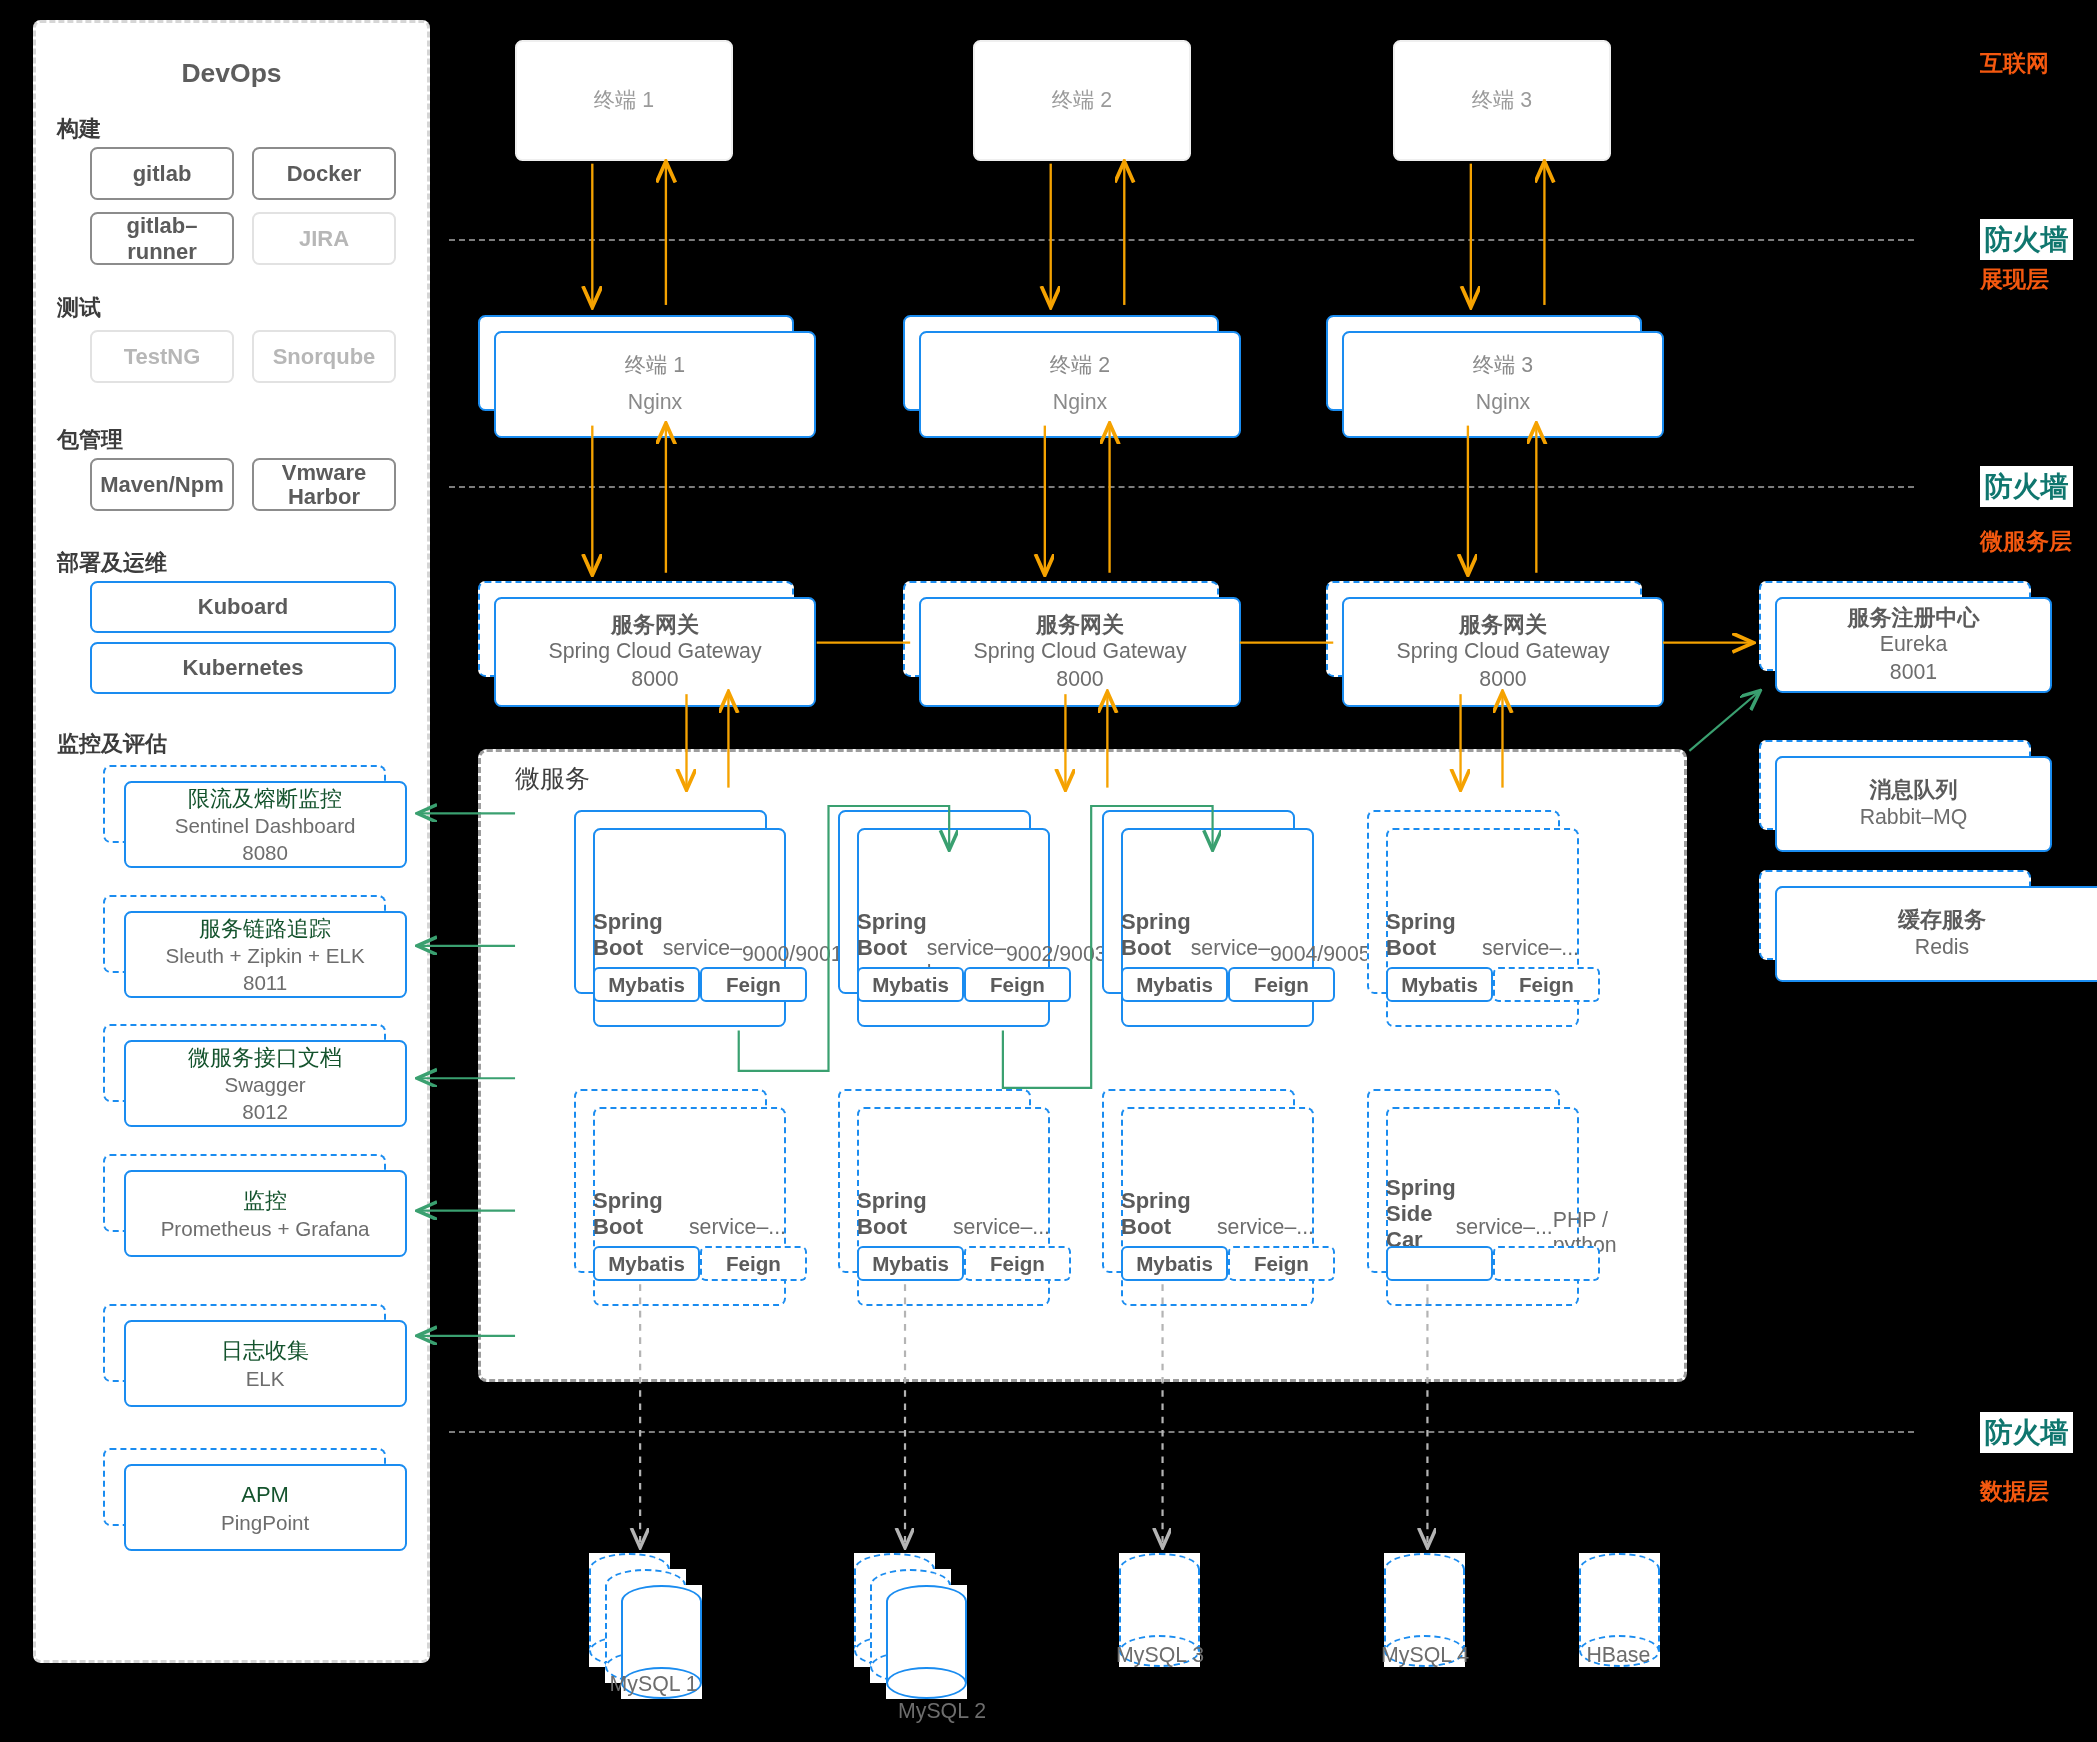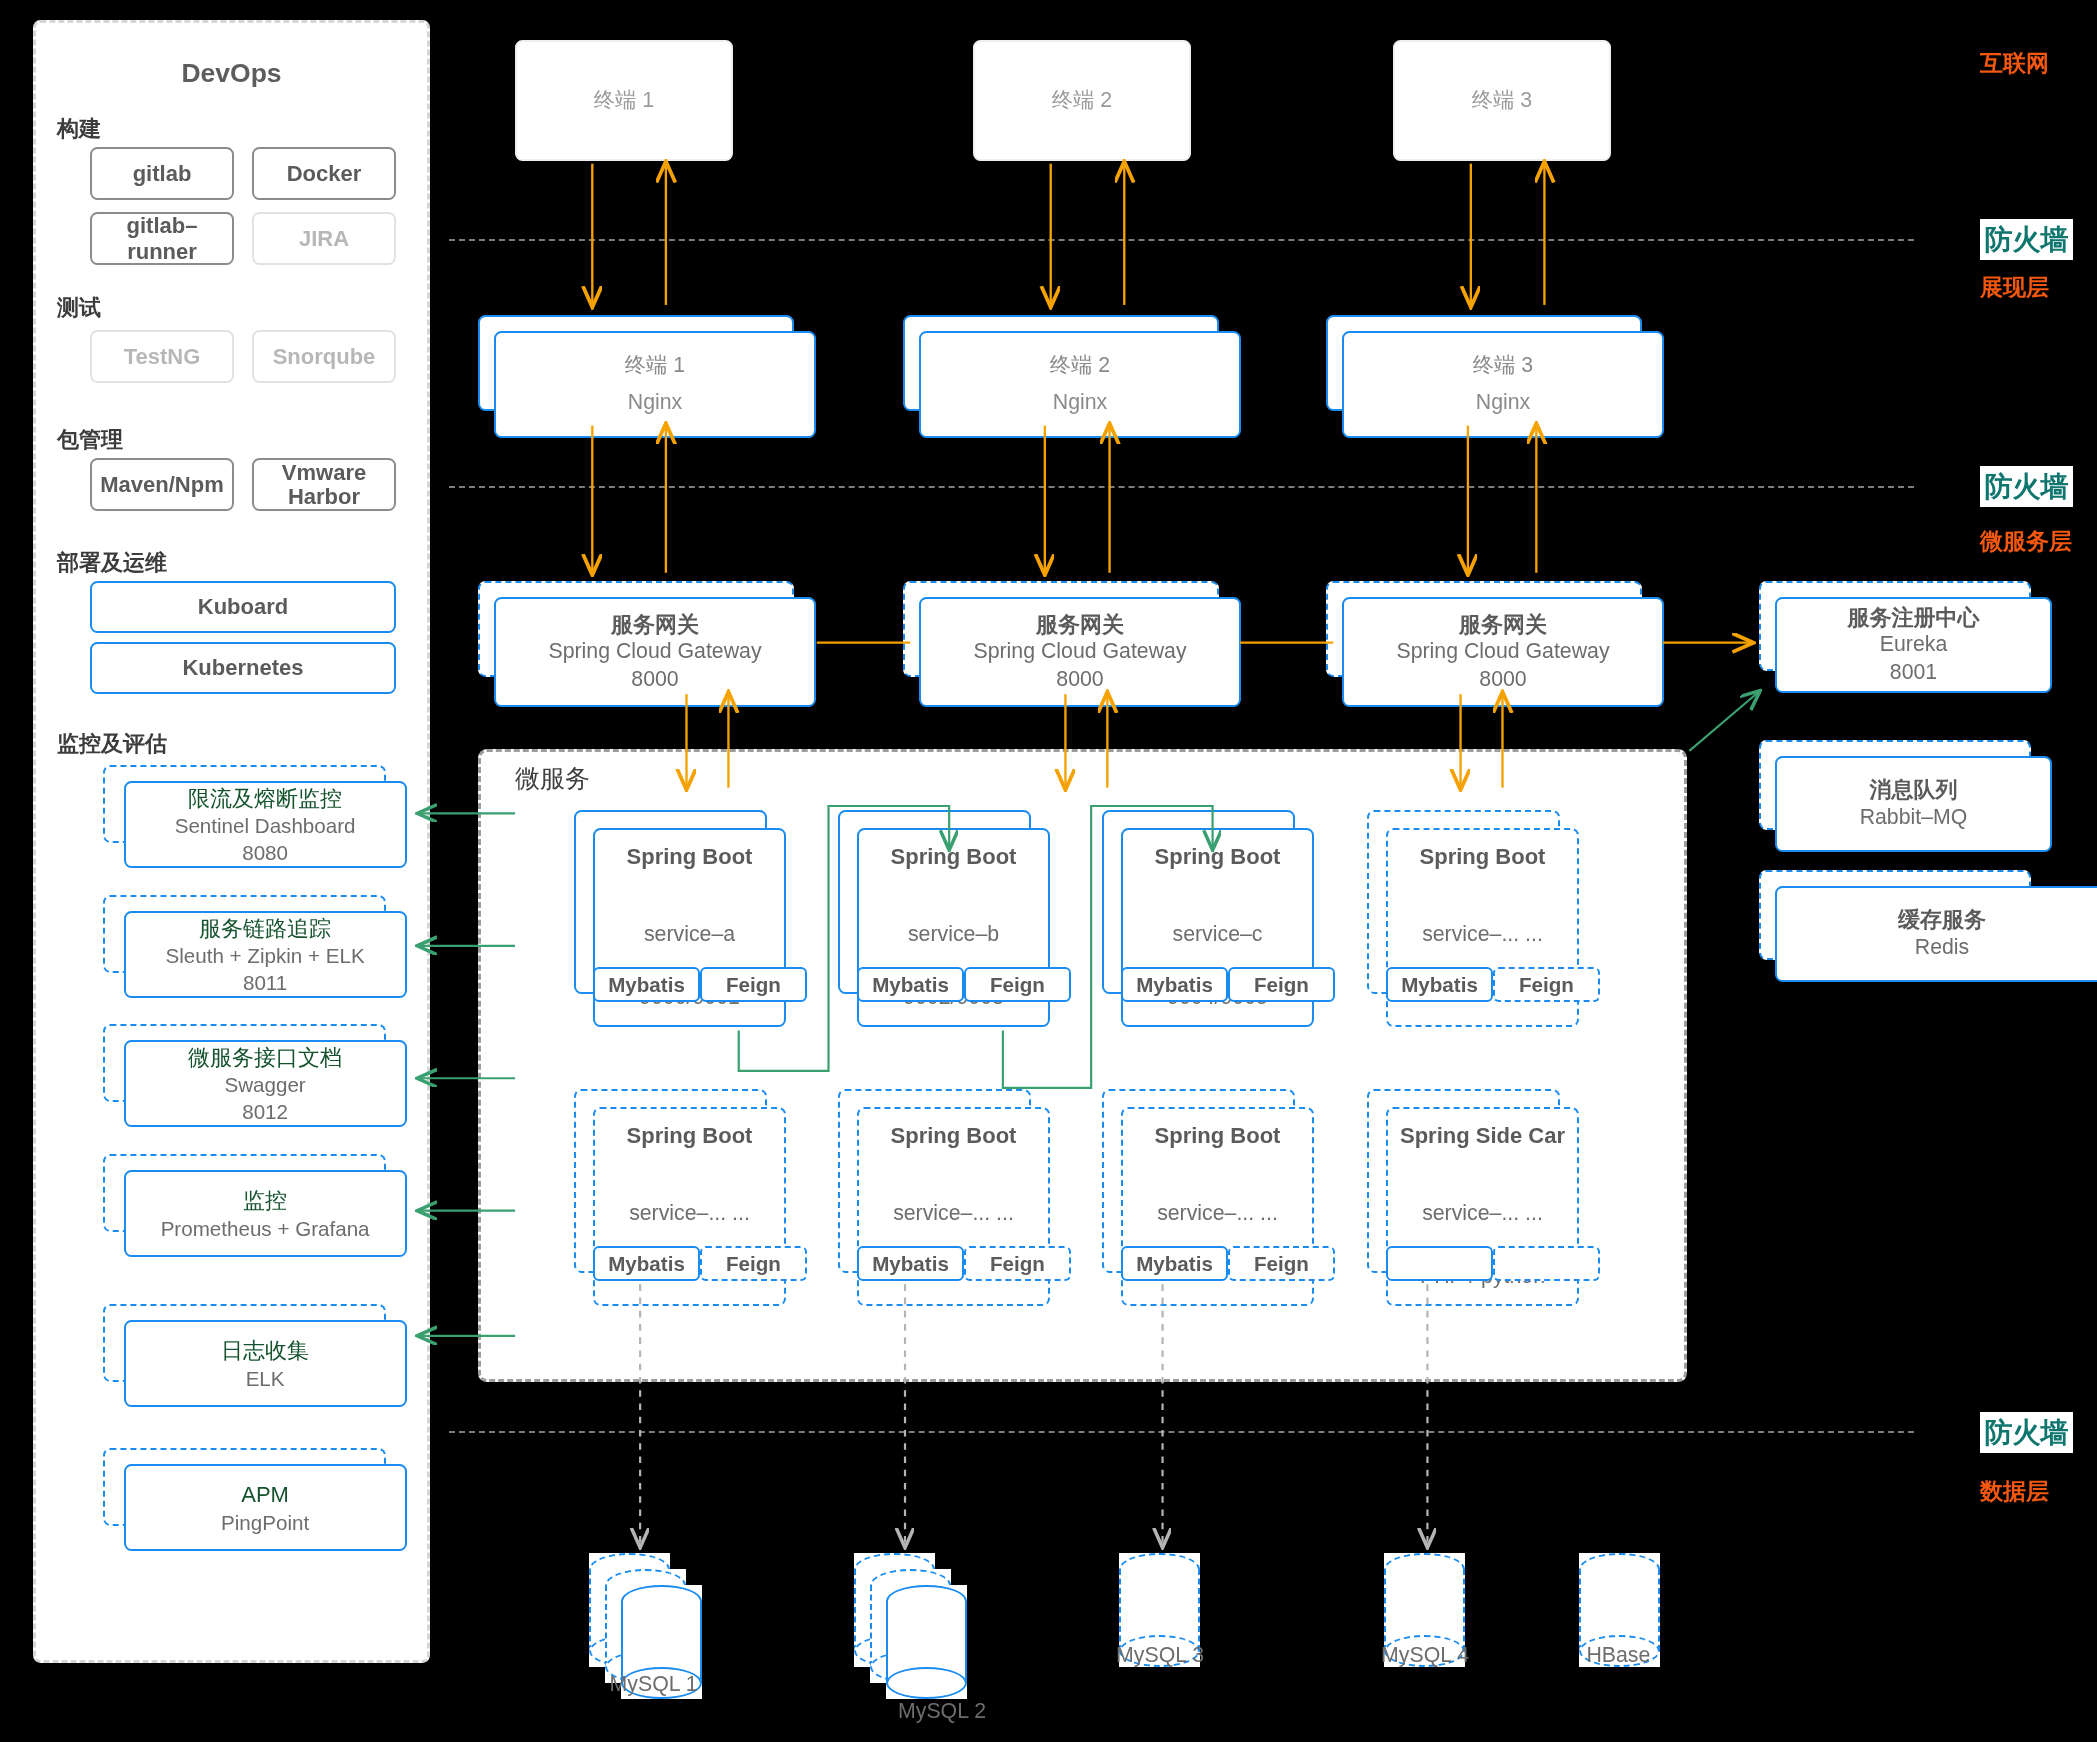--- a/index.html
+++ b/index.html
@@ -54,21 +54,21 @@
 
   
   #mspanel{position:absolute;left:478px;top:749px;width:1209px;height:633px;background:#fff;
            border:3.7px dashed #9d9d9d;border-radius:8.8px;box-sizing:border-box;}
   #ms-title{position:absolute;left:515px;top:762px;font-size:25px;color:#3f3f3f;}
 
   .svc{position:absolute;}
   .svc .sh{position:absolute;left:0;top:0;width:193px;height:184px;box-sizing:border-box;border-radius:7.4px;background:#fff;}
   .svc .bd{position:absolute;left:19px;top:17.7px;width:193px;height:199px;box-sizing:border-box;border-radius:7.4px;background:#fff;}
   .svc .nm{position:absolute;left:19px;top:17.7px;width:193px;height:199px;
-           display:flex;flex-direction:column;align-items:center;box-sizing:border-box;padding-top:16px;}
+           display:flex;flex-direction:row;align-items:center;box-sizing:border-box;padding-top:16px;}
   .svc .ln1{font-size:22px;font-weight:bold;color:#5b5b5b;}
   .svc .ln2{font-size:21.3px;color:#6d6d6d;margin-top:52px;}
   .svc .ln3{font-size:21.3px;color:#6d6d6d;margin-top:38px;}
   .svc .ft{position:absolute;left:19px;top:157px;width:214px;height:35px;display:flex;}
   .svc .ft > div{flex:1;box-sizing:border-box;border-radius:5.9px;background:#fff;
       display:flex;align-items:center;justify-content:center;font-size:20.6px;font-weight:bold;color:#5b5b5b;}
 
   
   .db{position:absolute;}
   .cyl{position:absolute;width:81px;height:114px;box-sizing:border-box;background:#fff;}
@@ -161,21 +161,21 @@
     <div class="mon-back"></div>
     <div class="mon-front">
       <div class="mon-t">APM</div>
       <div class="mon-s">PingPoint</div>
     </div>
   </div>
 
   <div class="fwline" style="left:449px;top:239px;width:1465px;"></div>
   <div class="fwlabel" style="left:1980px;top:219px;">防火墙</div>
   <div class="layerlabel" style="left:1980px;top:48px;">互联网</div>
-  <div class="layerlabel" style="left:1980px;top:272px;">展现层</div>
+  <div class="layerlabel" style="left:1980px;top:264px;">展现层</div>
 
   <div class="fwline" style="left:449px;top:486px;width:1465px;"></div>
   <div class="fwlabel" style="left:1980px;top:466px;">防火墙</div>
   <div class="layerlabel" style="left:1980px;top:526px;">微服务层</div>
 
   <div class="fwline" style="left:449px;top:1431px;width:1465px;"></div>
   <div class="fwlabel" style="left:1980px;top:1412px;">防火墙</div>
   <div class="layerlabel" style="left:1980px;top:1476px;">数据层</div>
 
   <div class="card bg-light" style="left:515px;top:40px;width:218px;height:121px;border:2.2px solid #efefef;box-shadow:0 1.5px 4.4px rgba(0,0,0,.10);">

